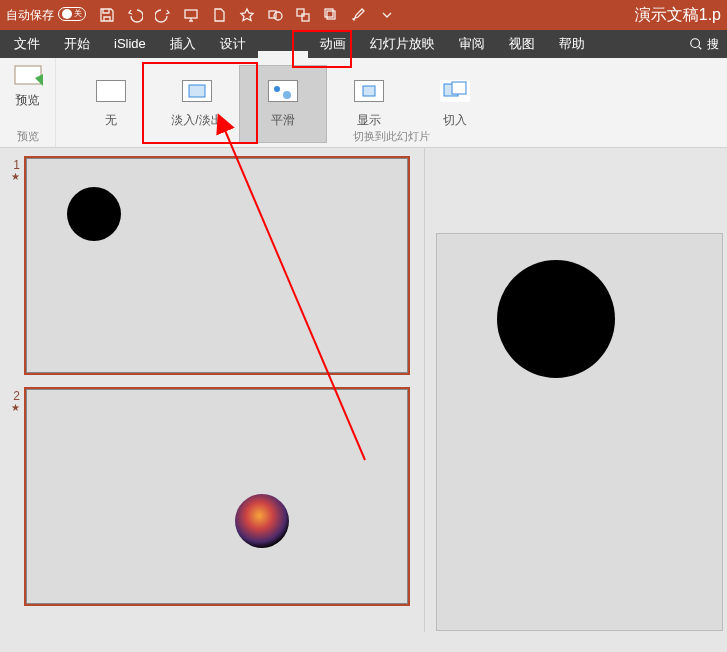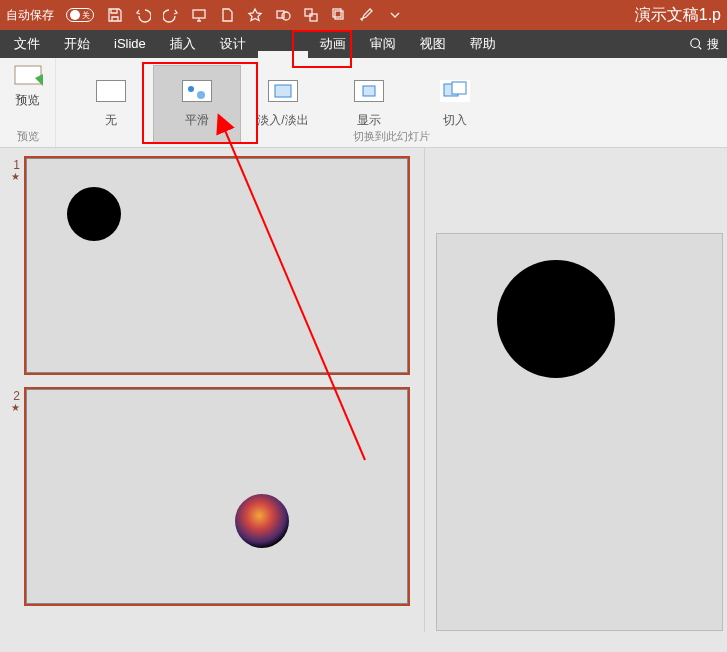--- a/index.html
+++ b/index.html
@@ -10,21 +10,21 @@
       overflow: hidden;
       position: relative;
     }
     
     .titlebar {
       height: 30px; background: #b7472a;
       display: flex; align-items: center;
       color: #fff; font-size: 12px;
       padding: 0 6px;
     }
-    .autosave { display: flex; align-items: center; gap: 12px; }
+    .autosave { display: flex; align-items: flex-start; gap: 4px; }
     .toggle {
       width: 28px; height: 14px; border: 1px solid #fff; border-radius: 8px;
       display: inline-flex; align-items: center; padding: 1px; font-size: 8px; justify-content: flex-end;
     }
     .toggle .knob { width: 10px; height: 10px; border-radius: 50%; background: #fff; margin-left: 1px; }
     .qat { display: flex; gap: 10px; margin-left: 12px; }
     .qat .qbtn { width: 18px; height: 18px; display: flex; align-items: center; justify-content: center; opacity: 0.9; }
     .qat svg { width: 16px; height: 16px; stroke: #fff; fill: none; stroke-width: 1.3; }
     .title-spacer { flex: 1; }
     .docname { font-size: 16px; }
@@ -186,20 +186,21 @@
 </div>
 
 <div class="menubar">
   <div class="menuitem">文件</div>
   <div class="menuitem">开始</div>
   <div class="menuitem">iSlide</div>
   <div class="menuitem">插入</div>
   <div class="menuitem">设计</div>
   <div class="menuitem active">切换</div>
   <div class="menuitem">动画</div>
+  <div class="menuitem">幻灯片放映</div>
   <div class="menuitem">审阅</div>
   <div class="menuitem">视图</div>
   <div class="menuitem">帮助</div>
   <div class="menu-tail"></div>
   <div class="search-area">
     <svg viewBox="0 0 16 16">
         <circle cx="7" cy="7" r="5"></circle>
         <path d="M11 11l3 3"></path>
       </svg>
     <span>搜</span>
@@ -216,36 +217,36 @@
       <span class="ribbon-label">预览</span>
     </div>
     <div class="section-title">预览</div>
   </div>
   <div class="ribbon-main">
     <div class="gallery">
       <div class="opt">
         <div class="opt-icon"></div>
         <span class="opt-name">无</span>
       </div>
+      <div class="opt">
+        <div class="opt-icon">
+          <svg width="28" height="20" viewBox="0 0 28 20">
+              <rect x="6" y="4" width="16" height="12" fill="#cfe4f7" stroke="#3a8adb"></rect>
+            </svg>
+        </div>
+        <span class="opt-name">淡入/淡出</span>
+      </div>
       <div class="opt selected">
         <div class="opt-icon">
           <svg width="28" height="20" viewBox="0 0 28 20">
               <circle cx="8" cy="8" r="3" fill="#3a8adb"></circle>
               <circle cx="18" cy="14" r="4" fill="#7bb6ea"></circle>
             </svg>
         </div>
         <span class="opt-name">平滑</span>
-      </div>
-      <div class="opt">
-        <div class="opt-icon">
-          <svg width="28" height="20" viewBox="0 0 28 20">
-              <rect x="6" y="4" width="16" height="12" fill="#cfe4f7" stroke="#3a8adb"></rect>
-            </svg>
-        </div>
-        <span class="opt-name">淡入/淡出</span>
       </div>
       <div class="opt">
         <div class="opt-icon">
           <svg width="28" height="20" viewBox="0 0 28 20">
               <rect x="8" y="5" width="12" height="10" fill="#cfe4f7" stroke="#3a8adb"></rect>
             </svg>
         </div>
         <span class="opt-name">显示</span>
       </div>
       <div class="opt">

